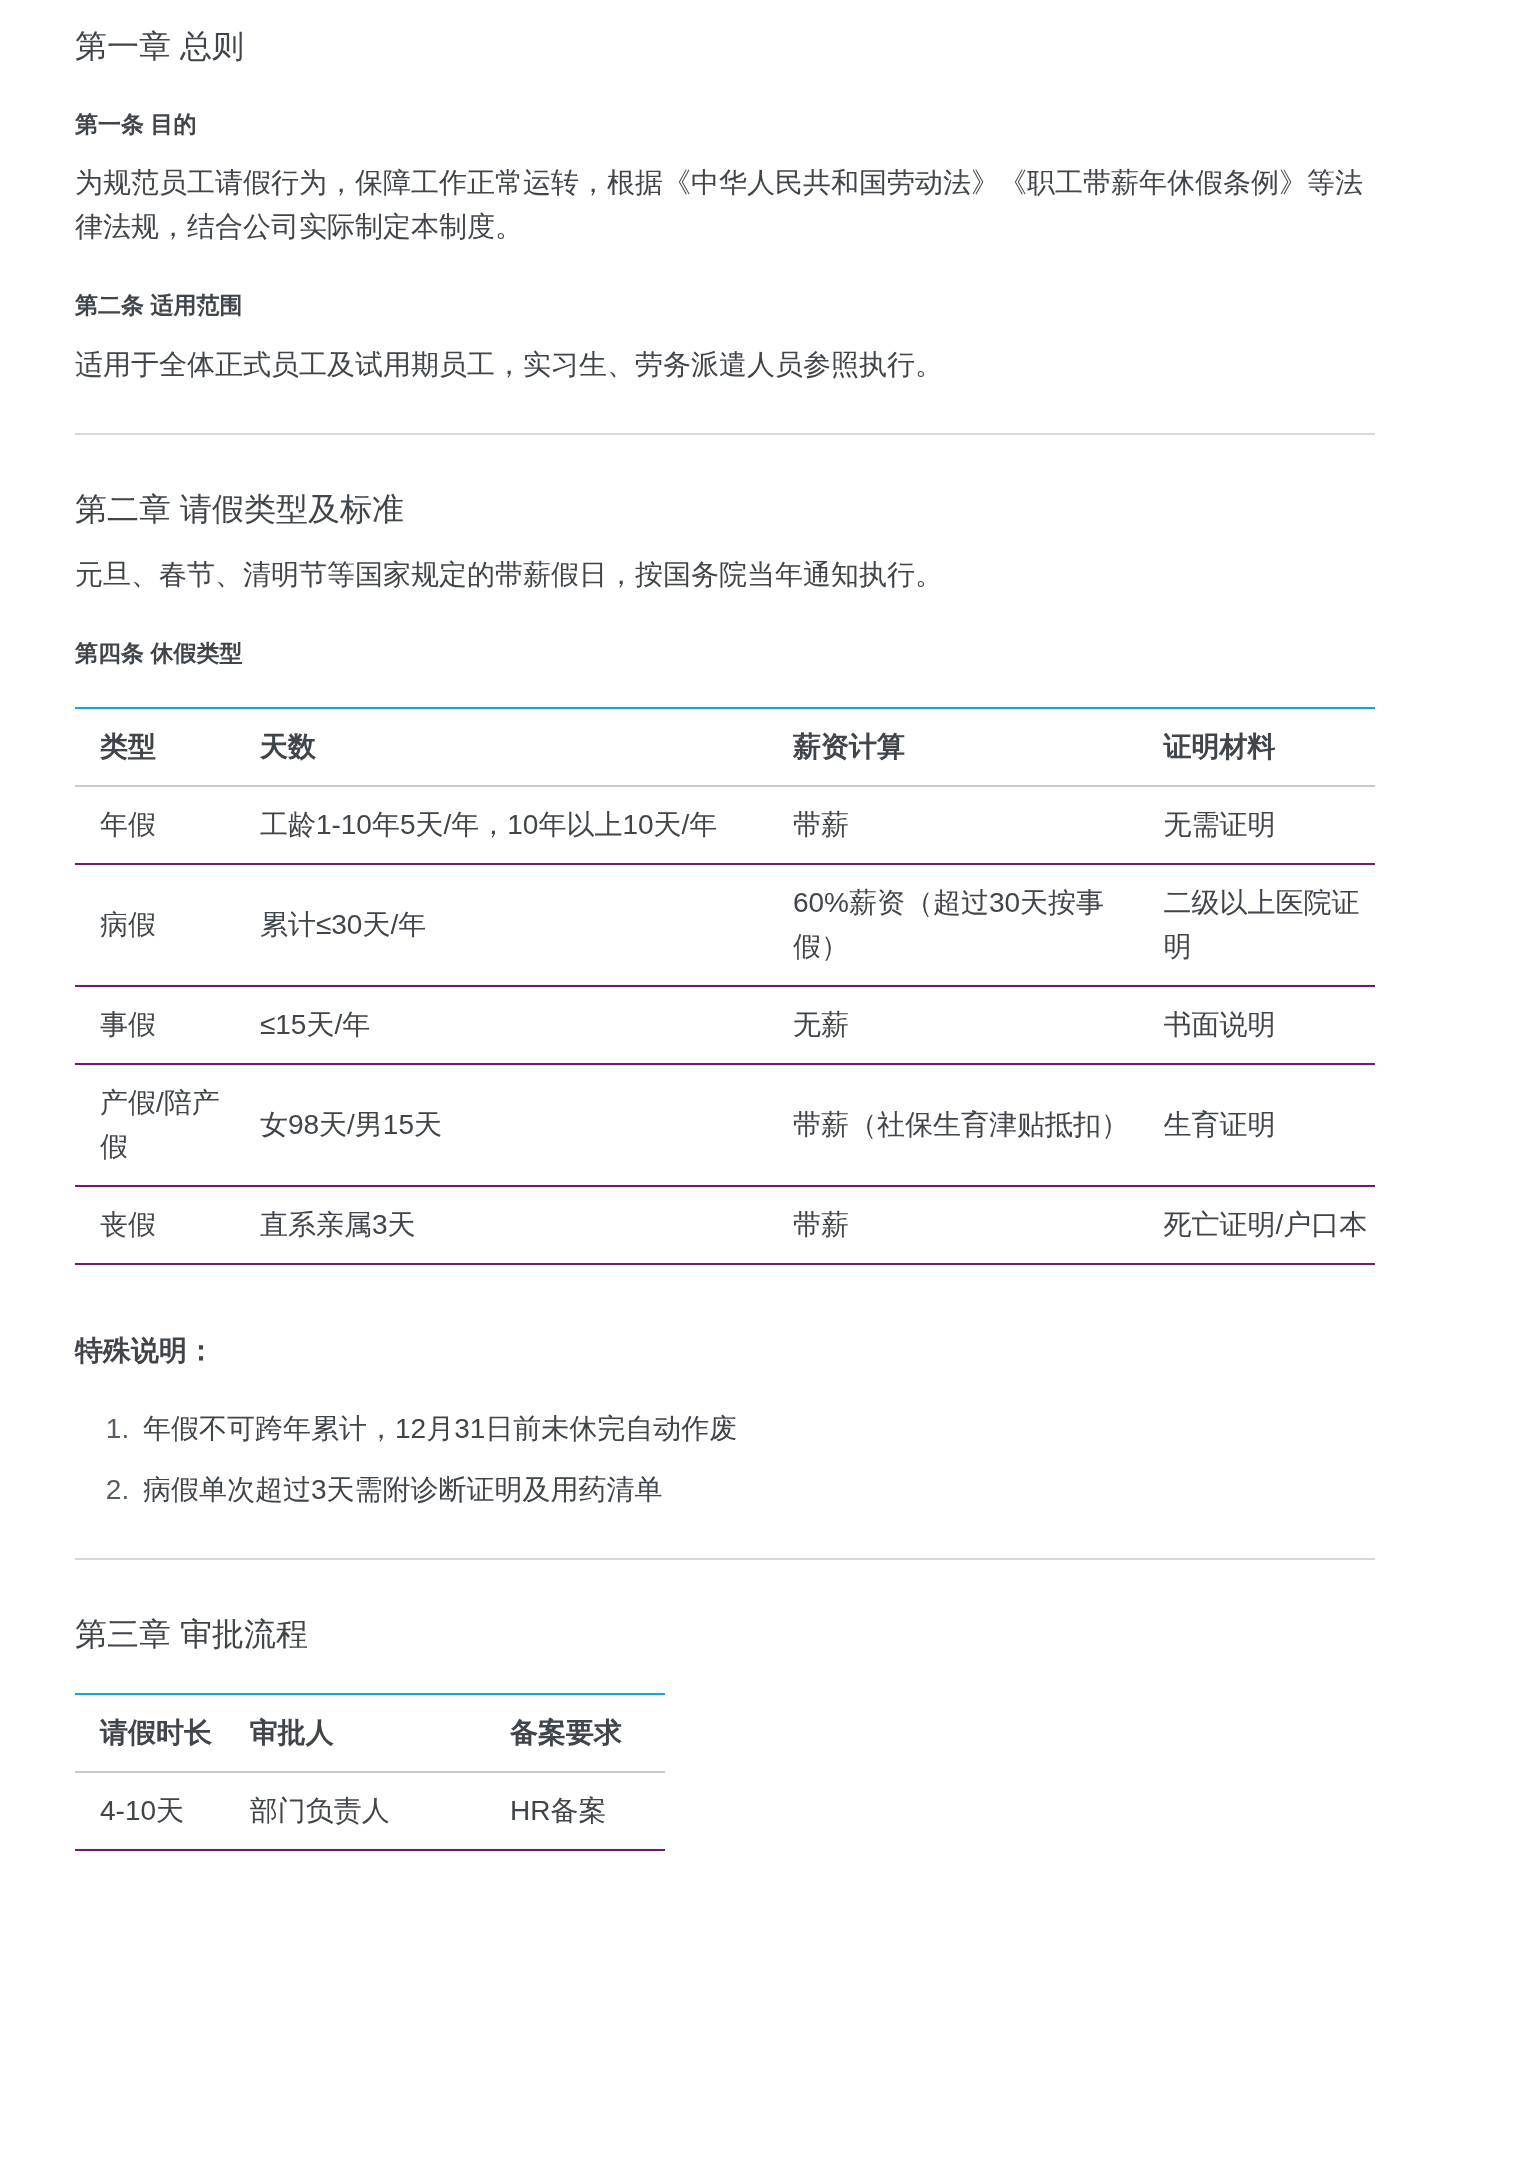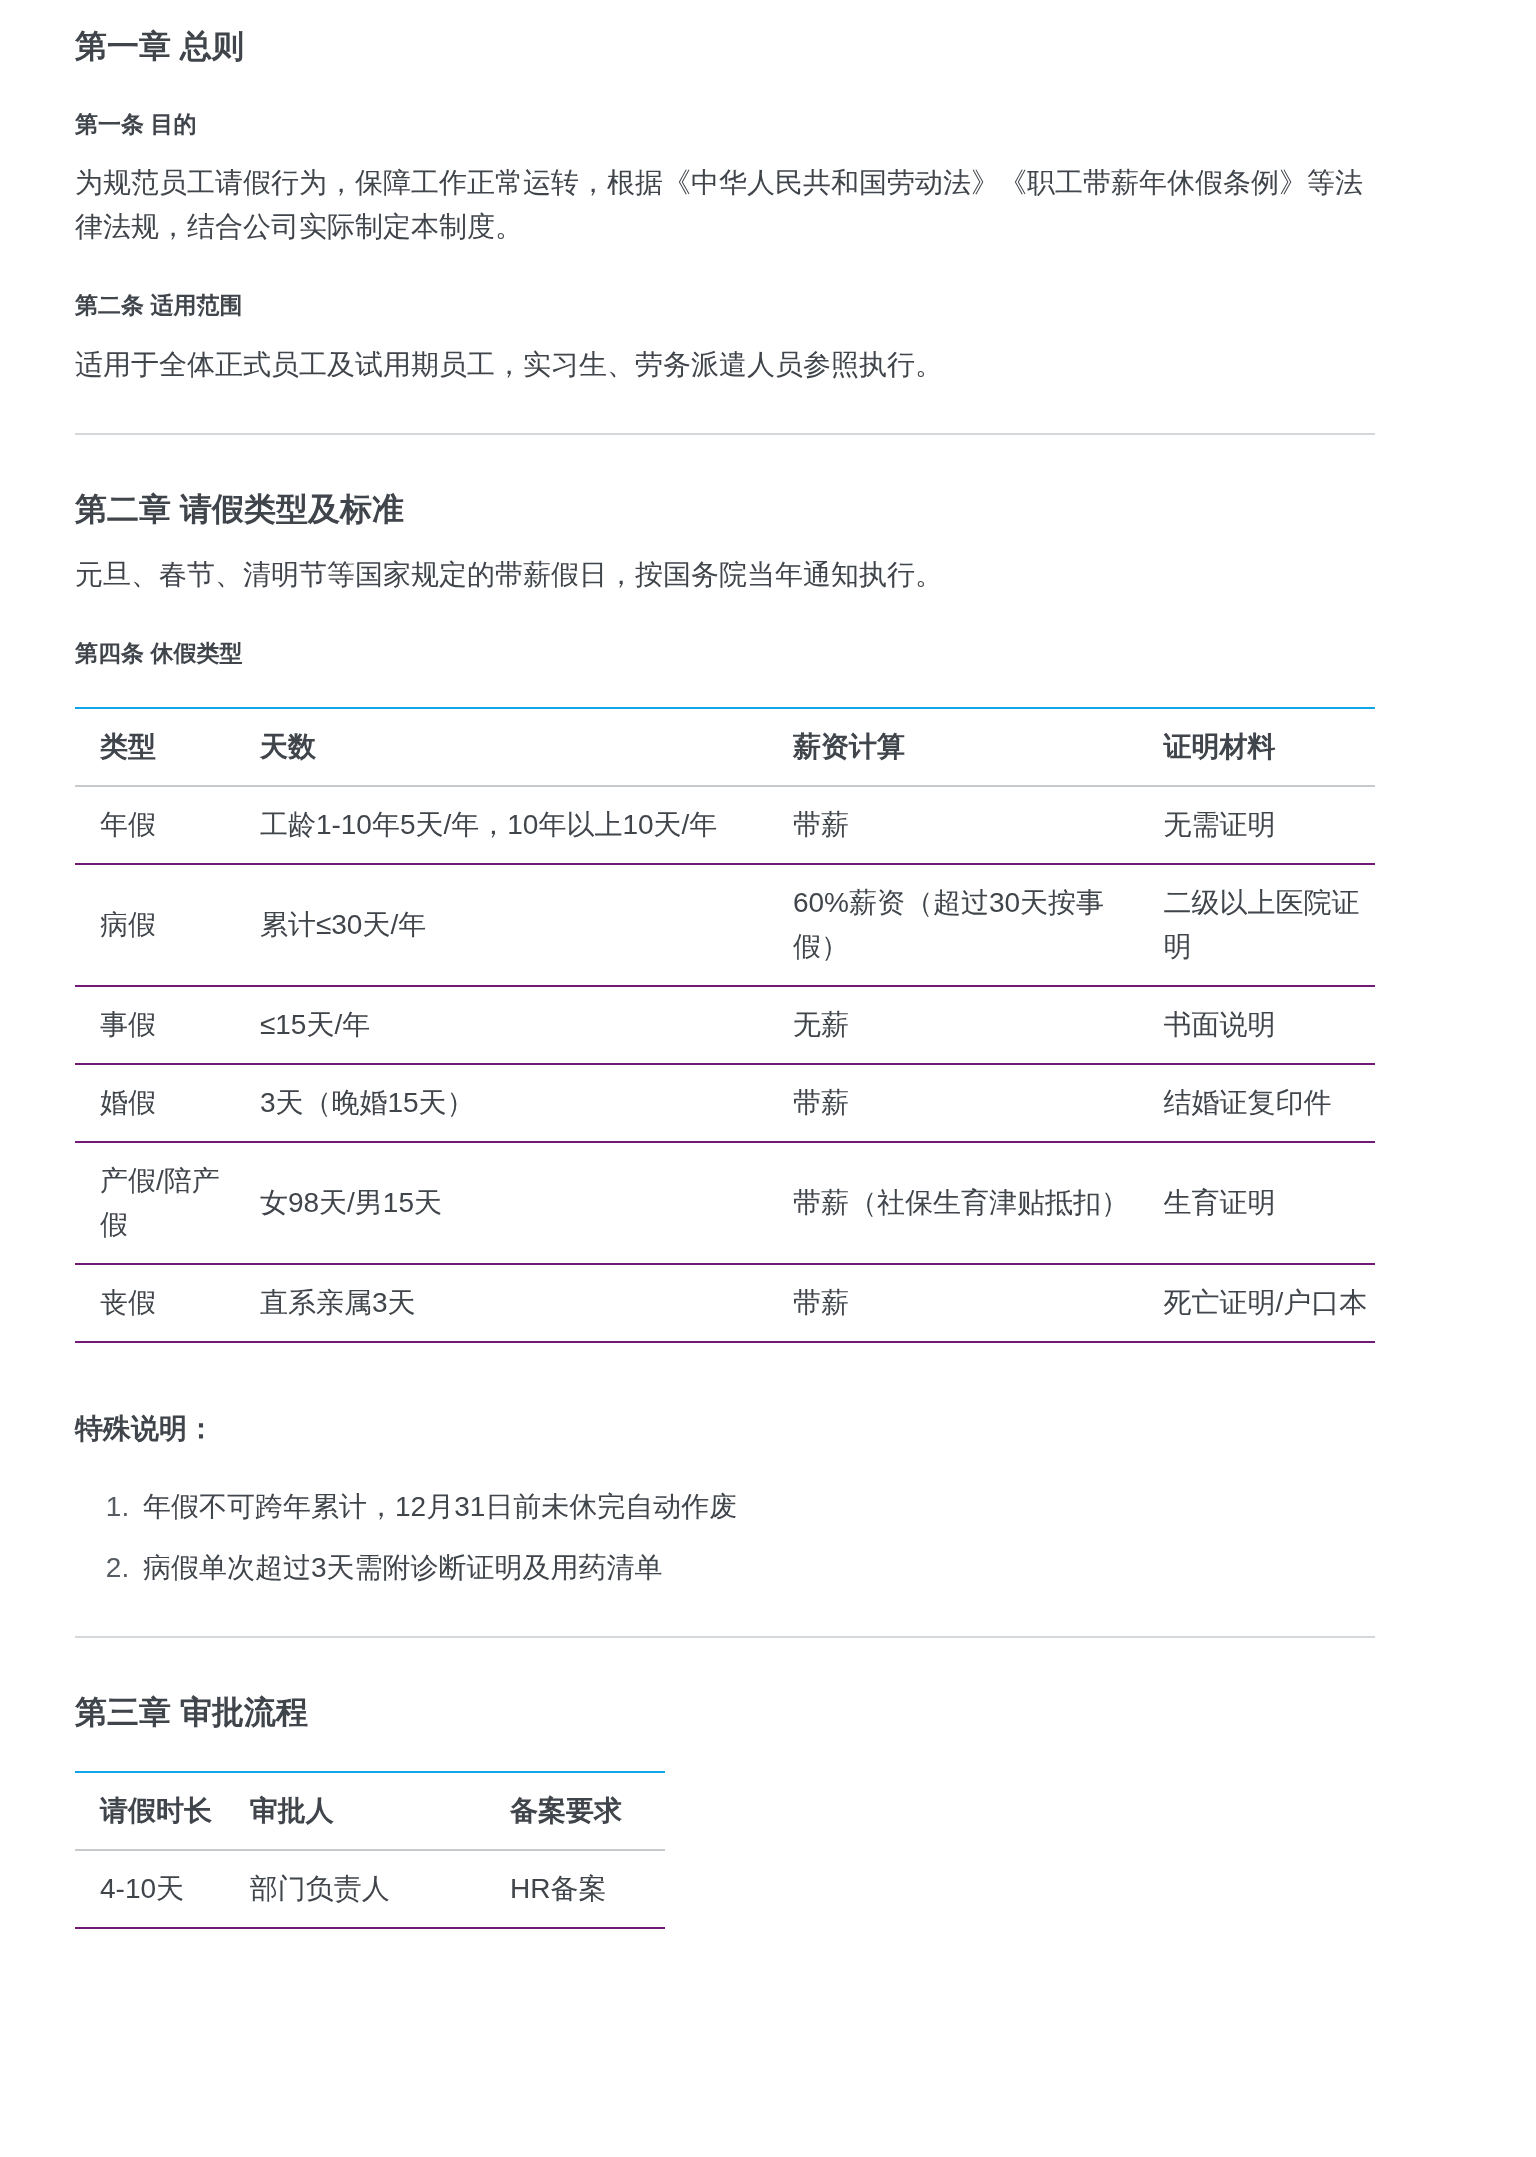--- a/index.html
+++ b/index.html
@@ -14,21 +14,21 @@
     font-size: 28px;
   }
   .doc {
     margin-left: 75px;
     width: 1300px;
     padding-top: 26px;
     padding-bottom: 4px;
   }
   h2.chapter {
     font-size: 32px;
-    font-weight: bold;
+    font-weight: normal;
     margin: 54px 0 0 0;
     line-height: 1.3;
   }
   h2.chapter.first {
     margin-top: 0;
   }
   h3.article {
     font-size: 23px;
     font-weight: bold;
     margin: 42px 0 0 0;
@@ -136,26 +136,20 @@
         <td>60%薪资（超过30天按事假）</td>
         <td>二级以上医院证明</td>
       </tr>
       <tr>
         <td>事假</td>
         <td>≤15天/年</td>
         <td>无薪</td>
         <td>书面说明</td>
       </tr>
       <tr>
-        <td>婚假</td>
-        <td>3天（晚婚15天）</td>
-        <td>带薪</td>
-        <td>结婚证复印件</td>
-      </tr>
-      <tr>
         <td>产假/陪产假</td>
         <td>女98天/男15天</td>
         <td>带薪（社保生育津贴抵扣）</td>
         <td>生育证明</td>
       </tr>
       <tr>
         <td>丧假</td>
         <td>直系亲属3天</td>
         <td>带薪</td>
         <td>死亡证明/户口本</td>

